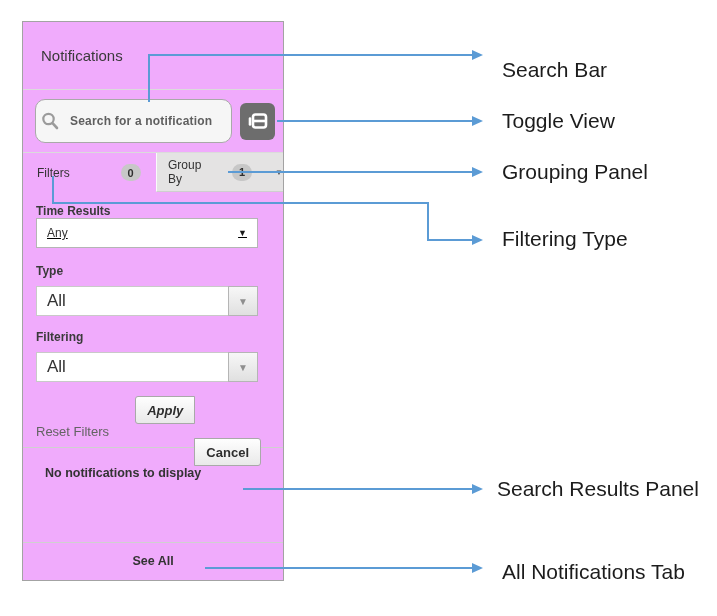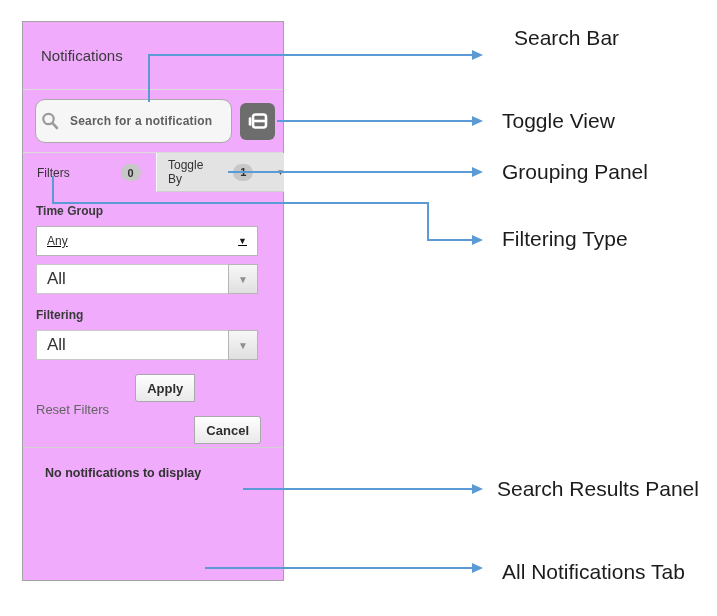--- a/index.html
+++ b/index.html
@@ -51,21 +51,21 @@
   .tab-groupby .badge { margin-left:17px; }
   .caret { font-size:8px; color:#4a4a4a; }
   .tab-filters .caret { margin-left:14px; }
   .tab-groupby .caret { margin-left:10px; }
 
   .filter-body { height:255px; padding:12px 13px 0 13px; }
   .field-label { font-size:12px; font-weight:bold; color:#3a3a3a; }
   .lbl-mt { margin-top:16px; }
   .lbl-mt2 { margin-top:14px; }
   .select {
-    margin-top:8px; width:222px; height:30px; background:#fff;
+    width:222px; height:30px; background:#fff;
     border:1px solid #b5b5b5; display:flex; align-items:center;
     padding:0 10px; cursor:pointer;text-decoration:underline;
   }
   .select .val { font-size:12px; color:#333; flex:1; }
   .select .sel-caret { font-size:9px; color:#1a1a1a; }
   .lov { margin-top:8px; display:flex; width:222px; height:30px; }
   .lov-input {
     flex:1; background:#fff; border:1px solid #c9c9c9; border-right:none;
     display:flex; align-items:center; padding-left:10px; font-size:17px; color:#333;
   }
@@ -79,21 +79,21 @@
   .actions { margin-top:14px; display:flex; align-items:center; }
   .reset-link { font-size:13px; color:#636363; cursor:pointer; }
   .btn-group { margin-left:auto; margin-right:9px; display:flex; }
   .btn {
     height:28px; padding:0 11px; font-family:"Liberation Sans",sans-serif;
     font-size:13px; font-weight:bold; color:#2e2e2e;
     background:linear-gradient(#fefefe,#e9e9e9); border:1px solid #a9a9a9;
     border-radius:3px; cursor:pointer;
   }
   .btn + .btn { margin-left:-1px; border-top-left-radius:0; border-bottom-left-radius:0;margin-top:42px; }
-  .btn:first-child { border-top-right-radius:0; border-bottom-right-radius:0; }
+  .btn:first-child { border-top-right-radius:0; border-bottom-right-radius:0;font-style:italic; }
 
   .results {
     height:95px; border-top:1px solid #d0d0d0; padding:18px 0 0 22px;
     font-size:12.5px; font-weight:bold; color:#333;
   }
   .panel-footer {
     height:39px; border-top:1px solid #d0d0d0; text-align:center; line-height:37px;
     font-size:12.5px; font-weight:bold; color:#333; cursor:pointer;
   }
 
@@ -138,33 +138,34 @@
       </button>
     </div>
 
     <div class="tabs">
       <div class="tab tab-filters">
         <span class="tab-label">Filters</span>
         <span class="badge">0</span>
         <span class="caret">▲</span>
       </div>
       <div class="tab tab-groupby">
-        <span class="tab-label">Toggle By</span>
+        <span class="tab-label">Group By</span>
         <span class="badge">1</span>
         <span class="caret">▼</span>
       </div>
     </div>
 
     <div class="filter-body">
-      <div class="field-label">Time Group</div>
+      <div class="field-label">Time Results</div>
       <div class="select">
         <span class="val">Any</span>
         <span class="sel-caret">▼</span>
       </div>
 
+      <div class="field-label lbl-mt">Type</div>
       <div class="lov">
         <div class="lov-input">
           <span>All</span>
         </div>
         <div class="lov-btn">
           <span class="caret">▼</span>
         </div>
       </div>
 
       <div class="field-label lbl-mt2">Filtering</div>
@@ -183,20 +184,23 @@
           <button class="btn">Apply</button>
           <button class="btn">Cancel</button>
         </div>
       </div>
     </div>
 
     <div class="results">
       <span>No notifications to display</span>
     </div>
 
+    <div class="panel-footer">
+      <span>See All</span>
+    </div>
   </div>
 
   <div class="conn v" style="left:148px; top:54px; height:48px;"></div>
   <div class="conn h" style="left:148px; top:54px; width:324px;"></div>
   <div class="arrowhead" style="left:472px; top:50px;"></div>
 
   <div class="conn h" style="left:277px; top:120px; width:195px;"></div>
   <div class="arrowhead" style="left:472px; top:116px;"></div>
 
   <div class="conn h" style="left:228px; top:171px; width:244px;"></div>
@@ -207,20 +211,20 @@
   <div class="conn v" style="left:427px; top:202px; height:39px;"></div>
   <div class="conn h" style="left:427px; top:239px; width:45px;"></div>
   <div class="arrowhead" style="left:472px; top:235px;"></div>
 
   <div class="conn h" style="left:243px; top:488px; width:229px;"></div>
   <div class="arrowhead" style="left:472px; top:484px;"></div>
 
   <div class="conn h" style="left:205px; top:567px; width:267px;"></div>
   <div class="arrowhead" style="left:472px; top:563px;"></div>
 
-  <div class="ann-label" style="top:26px;margin-left:12px;">Search Bar</div>
+  <div class="ann-label" style="top:58px;">Search Bar</div>
   <div class="ann-label" style="top:109px;">Toggle View</div>
   <div class="ann-label" style="top:160px;">Grouping Panel</div>
   <div class="ann-label" style="top:227px;">Filtering Type</div>
   <div class="ann-label" style="top:477px; left:497px;">Search Results Panel</div>
   <div class="ann-label" style="top:560px;">All Notifications Tab</div>
 
 </div>
 
 </body></html>

